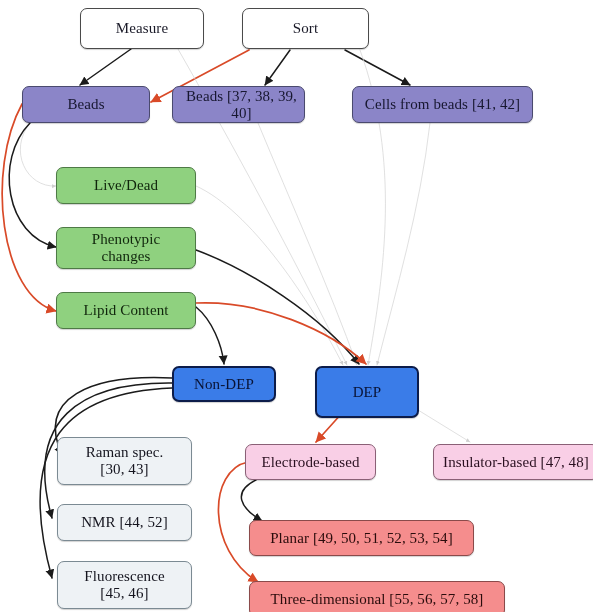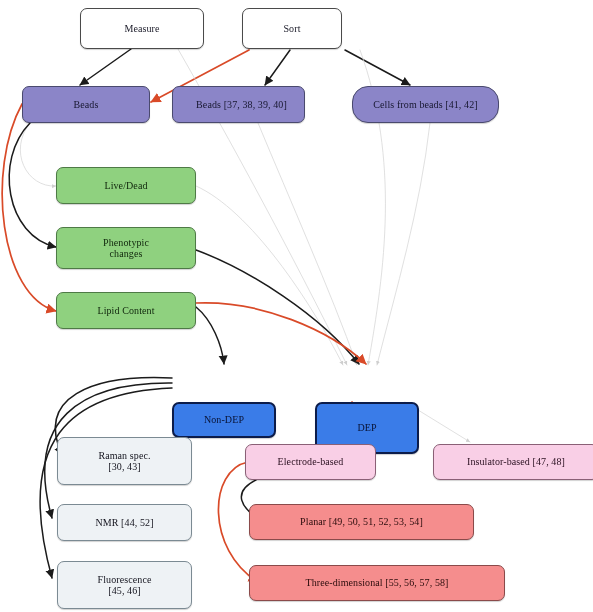--- a/index.html
+++ b/index.html
@@ -13,35 +13,35 @@
   #edges{position:absolute;left:0;top:0;width:593px;height:612px;}
   .node{
     position:absolute;
     box-sizing:border-box;
     border-radius:7px;
     display:flex;
     align-items:center;
     justify-content:center;
     text-align:center;
     color:#1a1a28;
-    font-size:10px;
+    font-size:15px;
     line-height:1.12;
     letter-spacing:.1px;
     padding:2px 6px;
     z-index:5;
     box-shadow:0 1px 1px rgba(0,0,0,.18);
   }
   .node span{display:block;width:100%;}
   .n-white  { background:#ffffff; border:1.4px solid #4a4a4a; }
   .n-purple { background:#8b85c8; border:1.4px solid #4a4a6e; color:#171730;}
   .n-green  { background:#8fd17f; border:1.4px solid #4e7a46; color:#10260c;}
-  .n-blue   { background:#3a7ce8; border:2px solid #0c1c4a; color:#091335;margin-top:36px;}
+  .n-blue   { background:#3a7ce8; border:2px solid #0c1c4a; color:#091335;}
   .n-grey   { background:#eef2f5; border:1.2px solid #7b8a93; color:#14141e;}
   .n-pink   { background:#f9cfe6; border:1.3px solid #8a6076; color:#2a1020;}
-  .n-salmon { background:#f58d8d; border:1.3px solid #8a4a4a; color:#2a0c0c;}
+  .n-salmon { background:#f58d8d; border:1.3px solid #8a4a4a; color:#2a0c0c;margin-top:16px;}
 </style>
 </head>
 <body>
 
 <div id="stage">
 
   <svg id="edges" viewBox="0 0 593 612" xmlns="http://www.w3.org/2000/svg">
     <defs>
       <marker id="ah-black" markerWidth="7" markerHeight="7" refX="5.6" refY="3" orient="auto">
         <path d="M0,0 L6,3 L0,6 z" fill="#1b1b1b"></path>
@@ -76,30 +76,30 @@
         <path d="M 405,402 L 470,442" fill="none" stroke="#d8d8d8" stroke-width="0.8" stroke-linecap="round" marker-end="url(#ah-faint)"></path>
         <path d="M 256,480 C 232,492 240,508 262,521" fill="none" stroke="#1b1b1b" stroke-width="1.5" stroke-linecap="round" marker-end="url(#ah-black)"></path>
         <path d="M 248,462 C 208,470 206,550 258,582" fill="none" stroke="#d94a28" stroke-width="1.7" stroke-linecap="round" marker-end="url(#ah-red)"></path>
       </g>
   </svg>
 
   <div id="node-layer">
       <div class="node n-white" style="left: 80px; top: 8px; width: 124px; height: 41px;">
         <span>Measure</span>
       </div>
-      <div class="node n-white" style="left: 242px; top: 8px; width: 100px; height: 41px; text-align: center;">
+      <div class="node n-white" style="left: 242px; top: 8px; width: 127px; height: 41px; text-align: center;">
         <span>Sort</span>
       </div>
       <div class="node n-purple" style="left: 22px; top: 86px; width: 128px; height: 37px;">
         <span>Beads</span>
       </div>
       <div class="node n-purple" style="left: 172px; top: 86px; width: 133px; height: 37px; padding-left: 12px;">
         <span>Beads [37, 38, 39, 40]</span>
       </div>
-      <div class="node n-purple" style="left: 352px; top: 86px; width: 147px; height: 37px; border-radius: 16px;">
+      <div class="node n-purple" style="left: 352px; top: 86px; width: 181px; height: 37px;">
         <span>Cells from beads [41, 42]</span>
       </div>
       <div class="node n-green" style="left: 56px; top: 167px; width: 140px; height: 37px;">
         <span>Live/Dead</span>
       </div>
       <div class="node n-green" style="left: 56px; top: 227px; width: 140px; height: 42px;">
         <span>Phenotypic<br>changes</span>
       </div>
       <div class="node n-green" style="left: 56px; top: 292px; width: 140px; height: 37px;">
         <span>Lipid Content</span>

